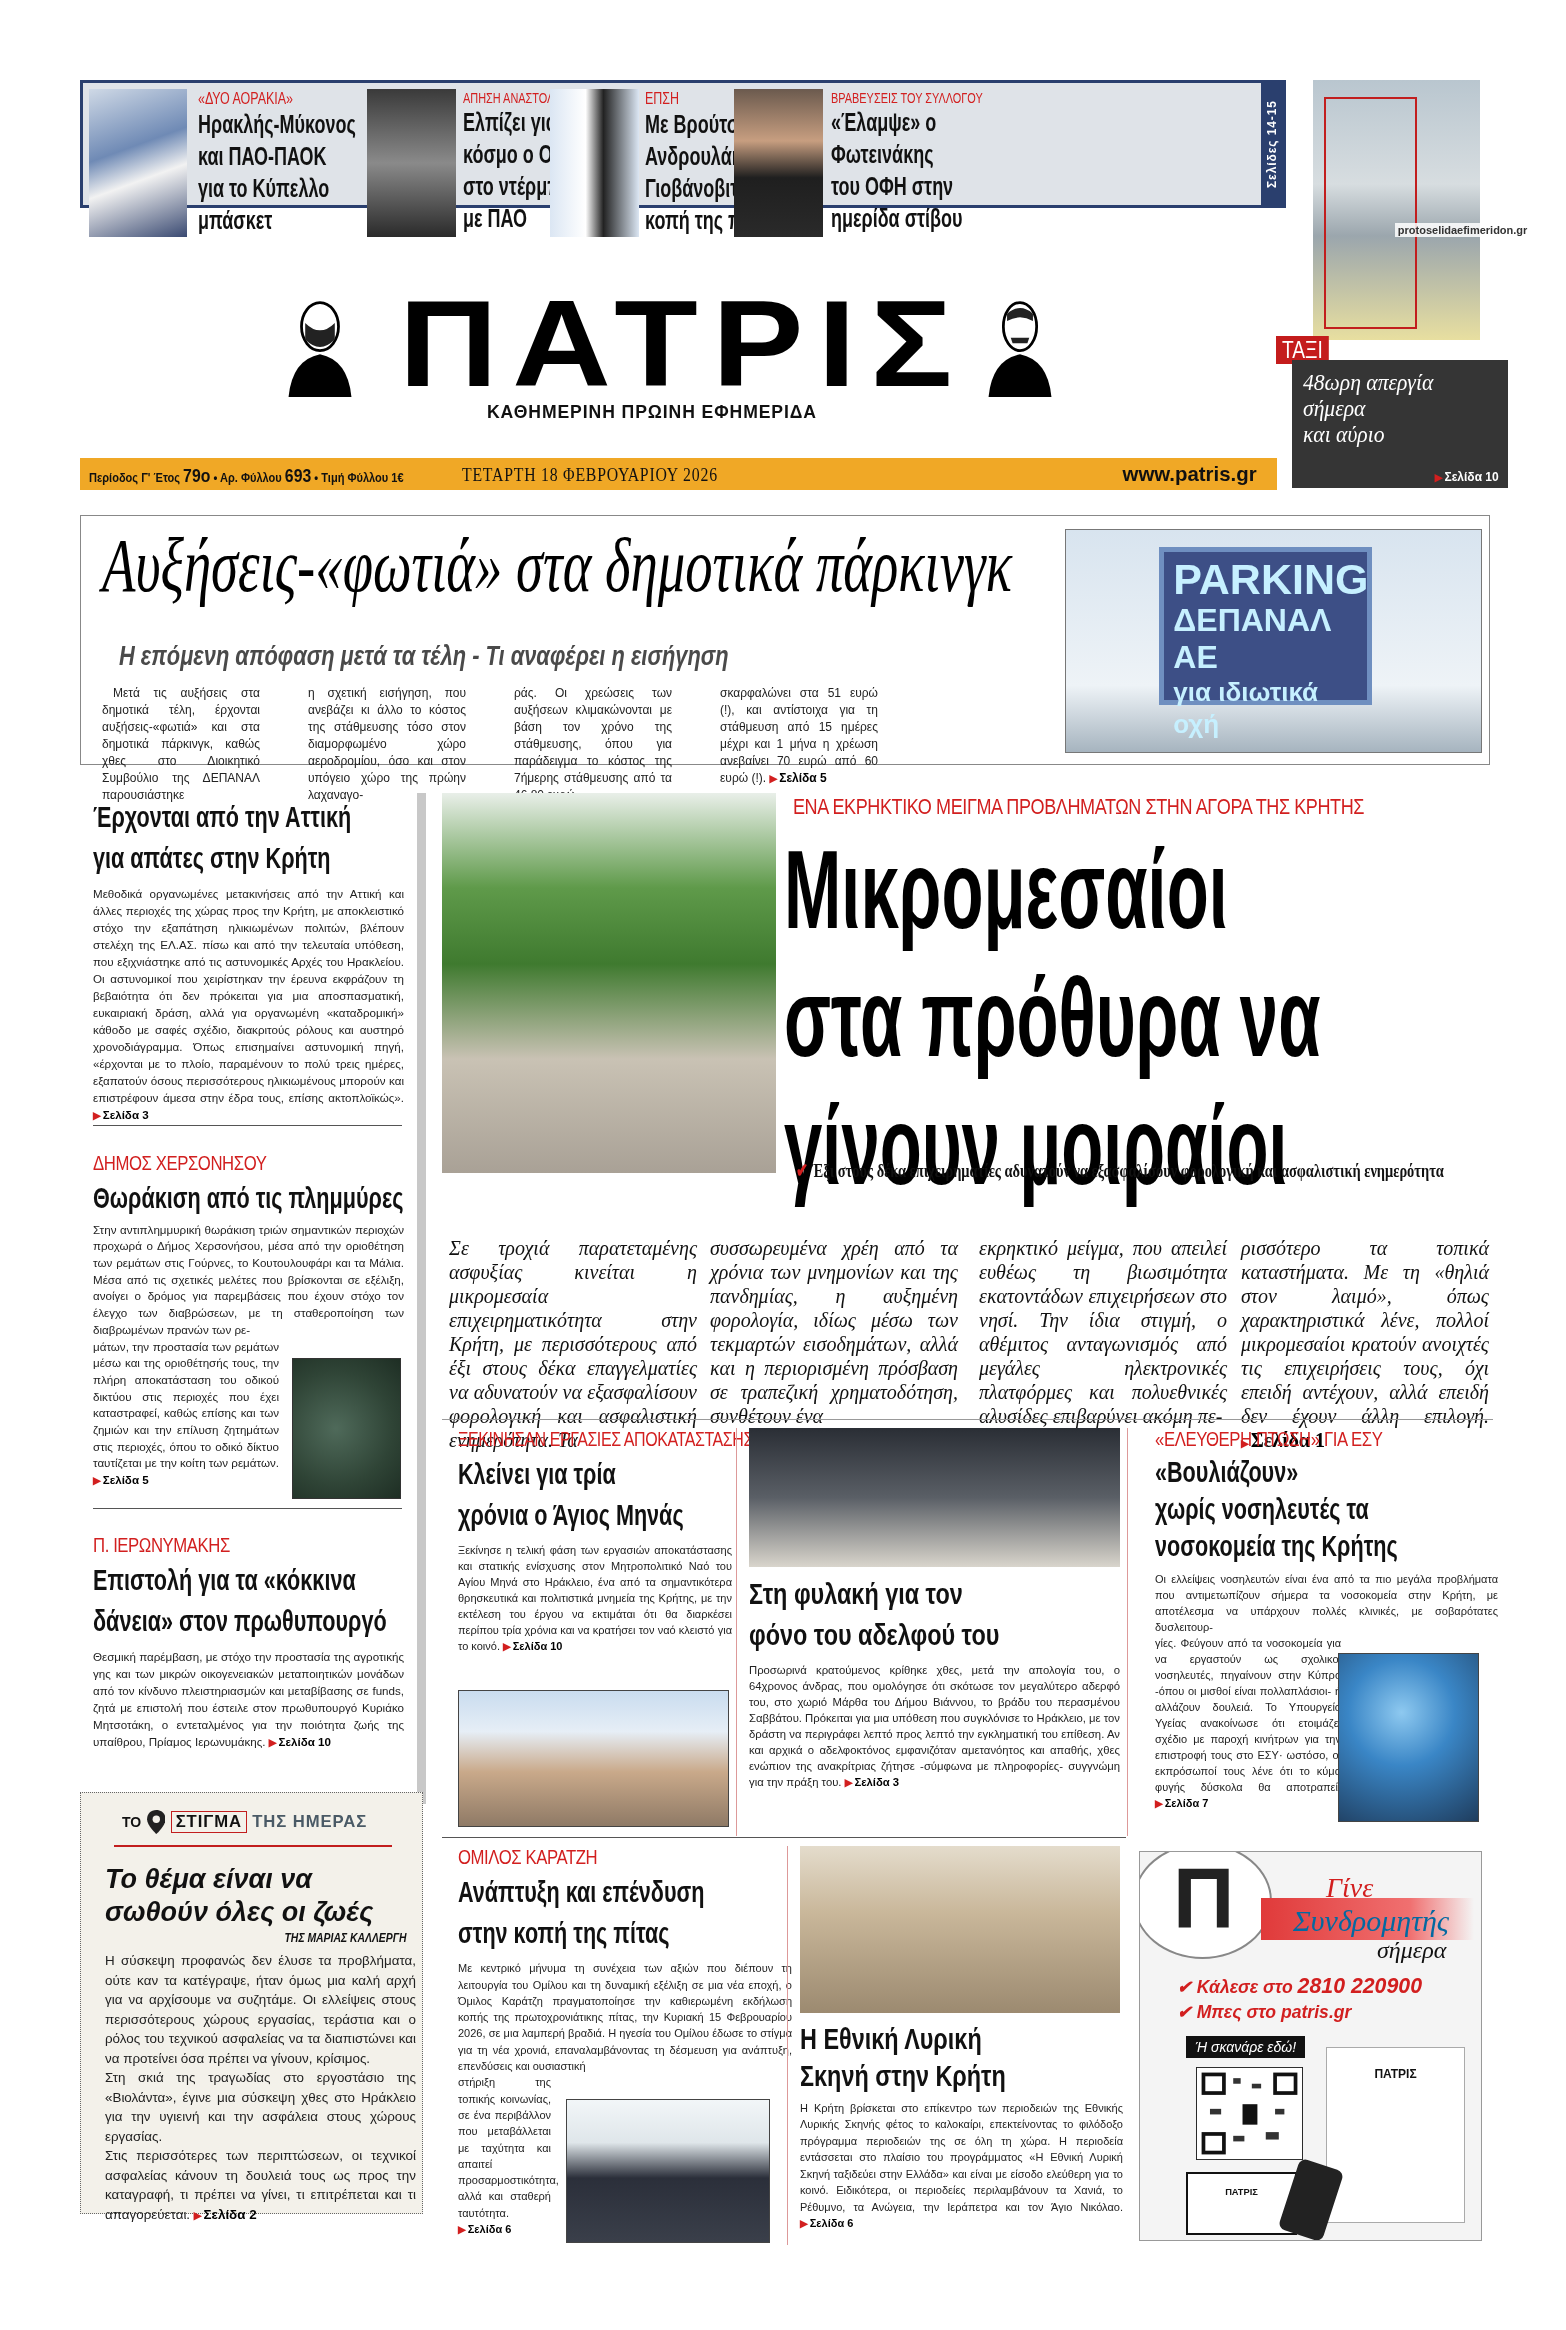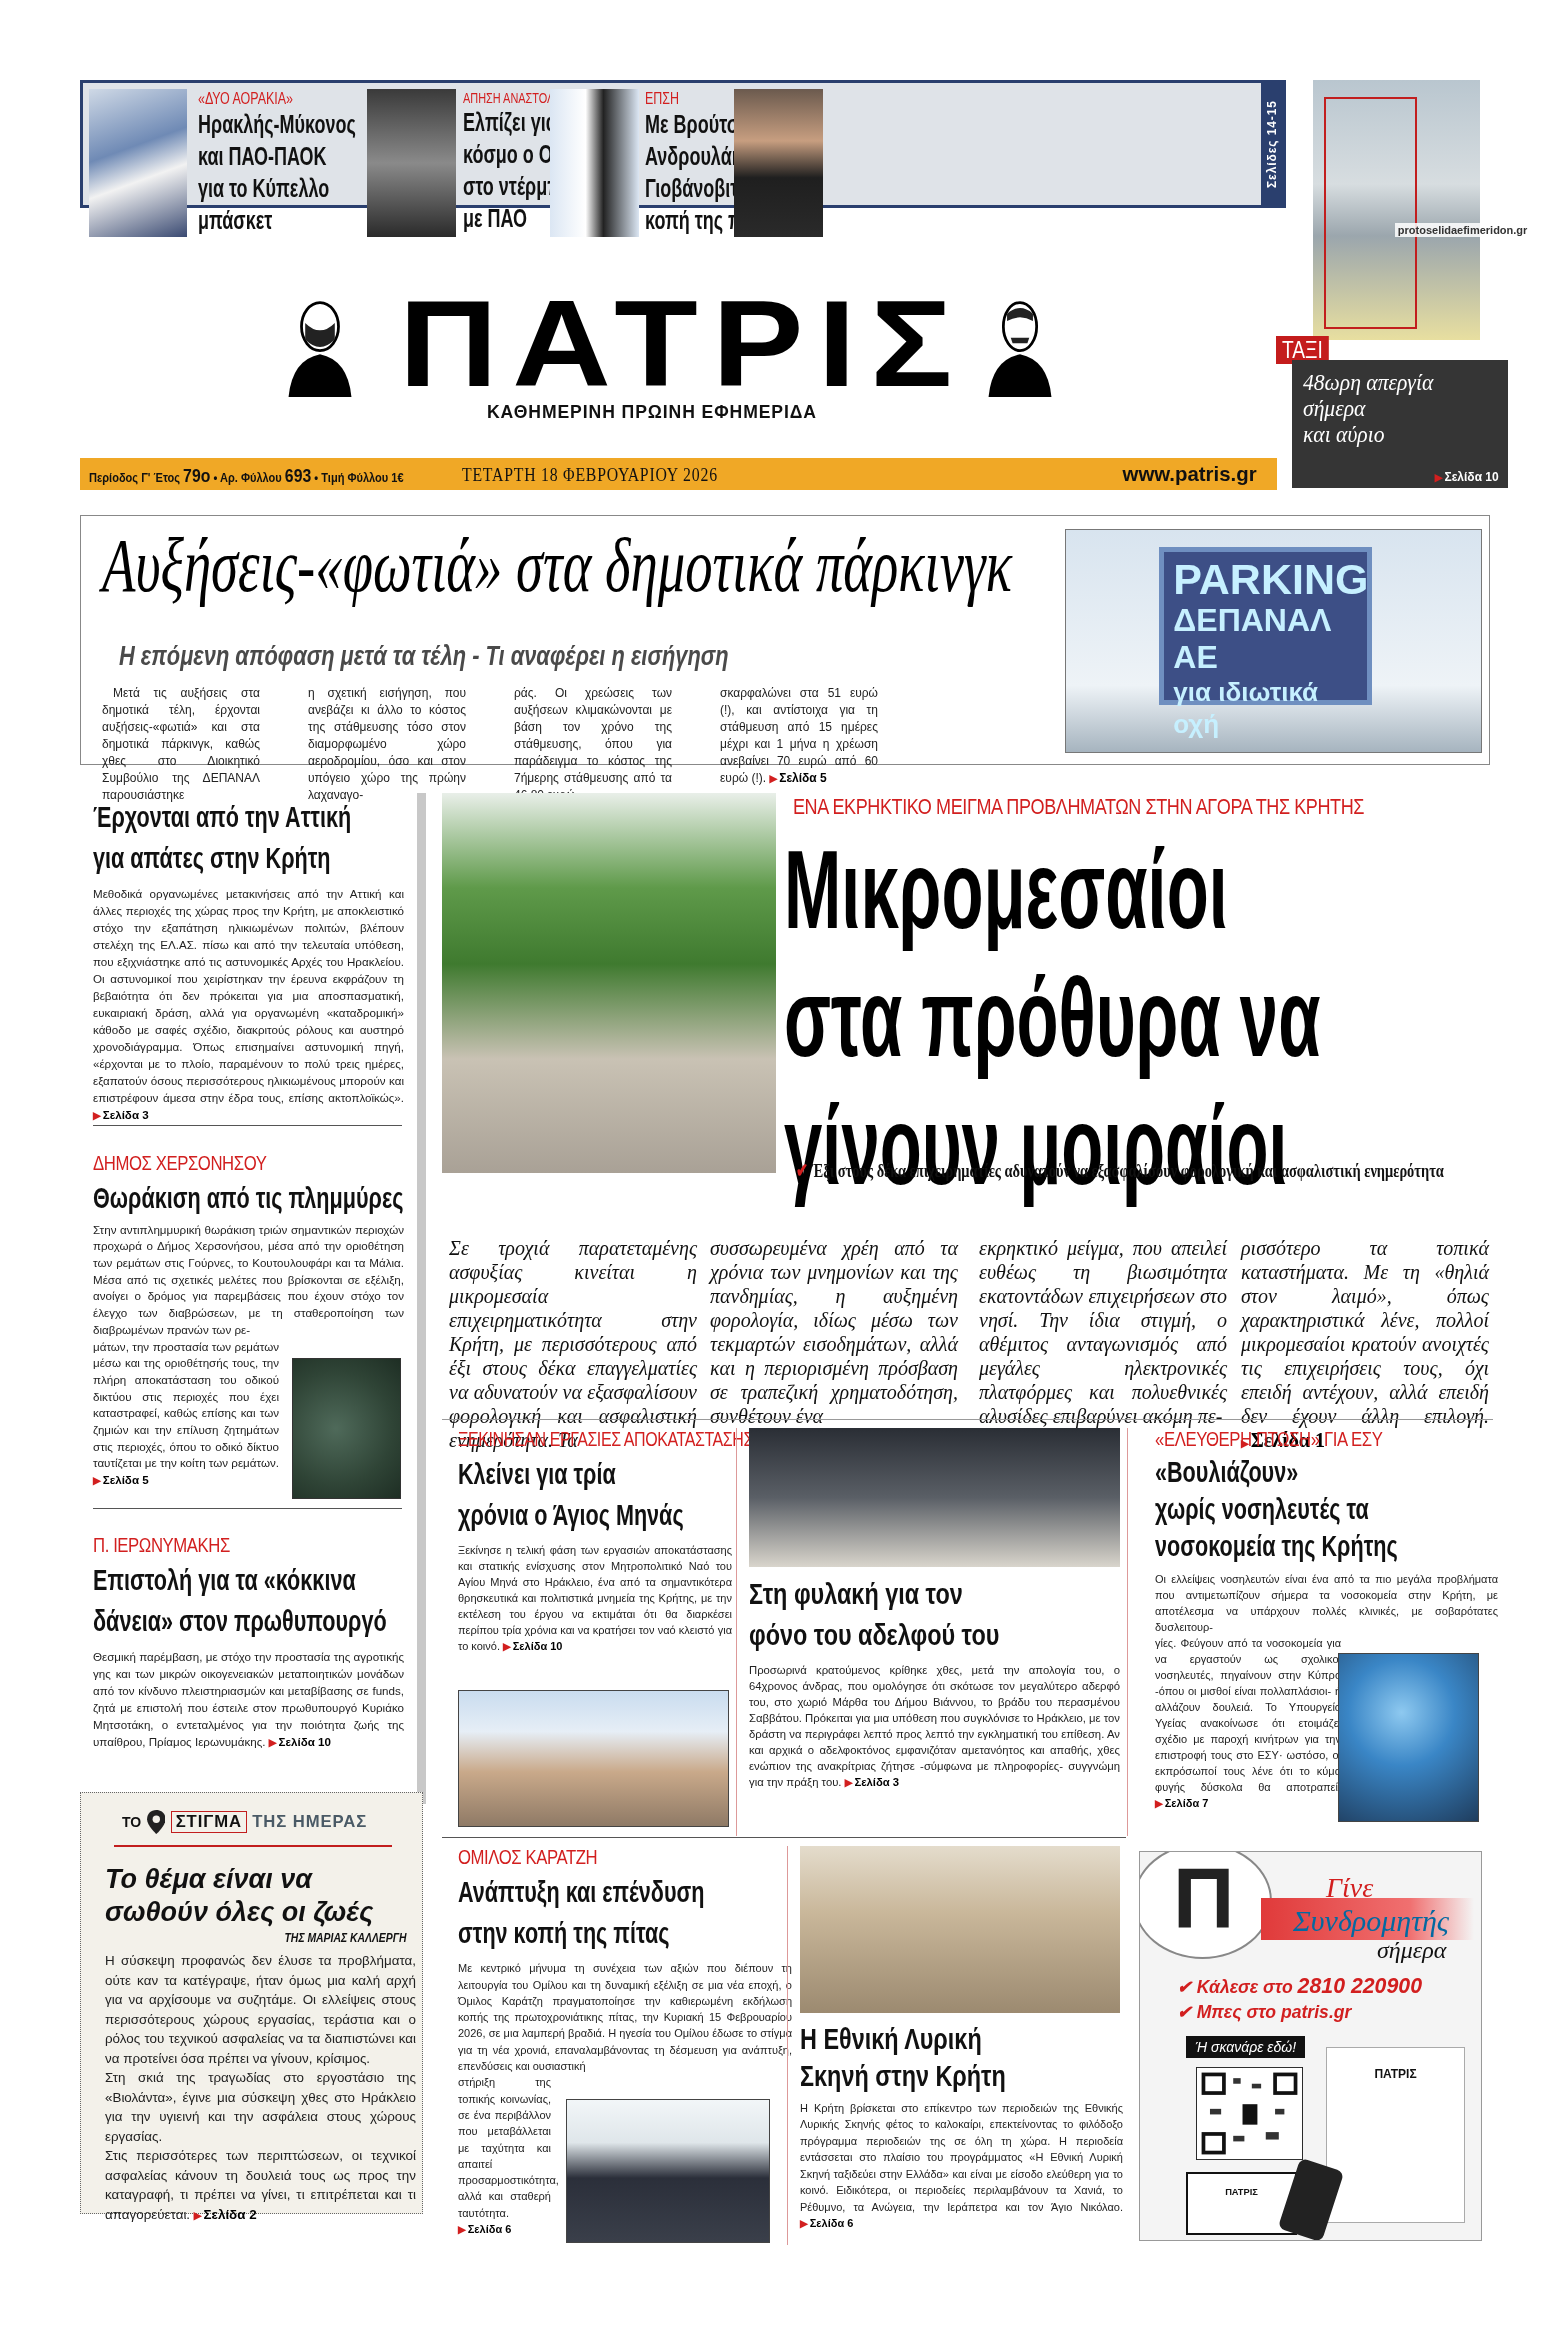--- a/index.html
+++ b/index.html
@@ -106,20 +106,29 @@
     <div class="strip-item-kicker">ΕΠΣΗ</div>
     <div class="strip-item-title">
       <div>Με Βρούτση,</div>
       <div>Ανδρουλάκη και</div>
       <div>Γιοβάνοβιτς η</div>
       <div>κοπή της πίτας</div>
     </div>
   </div>
 
   <div class="photo" style="left:651px;top:5.6px;width:89px;height:148px;background:linear-gradient(180deg,#6b5a4e 0%,#c79e80 35%,#1f1f1f 60%,#2a2a2a 100%);"></div>
+  <div class="abs" style="left:748px;top:7.4px;">
+    <div class="strip-item-kicker" style="font-size:14px;">ΒΡΑΒΕΥΣΕΙΣ ΤΟΥ ΣΥΛΛΟΓΟΥ</div>
+    <div class="strip-item-title">
+      <div>«Έλαμψε» ο</div>
+      <div>Φωτεινάκης</div>
+      <div>του ΟΦΗ στην</div>
+      <div>ημερίδα στίβου</div>
+    </div>
+  </div>
   <div class="abs strip-pages" style="left:auto;right:0;">Σελίδες 14-15</div>
 </div>
 
 <div class="abs photo taxi-photo">
     <div class="frame"></div>
   </div>
 <div class="abs watermark">protoselidaefimeridon.gr</div>
 
 <svg class="abs portrait" style="left:283px;top:295px;" viewBox="0 0 80 110">
   <ellipse cx="40" cy="34" rx="20" ry="26" fill="#fff" stroke="#000" stroke-width="3"></ellipse>

